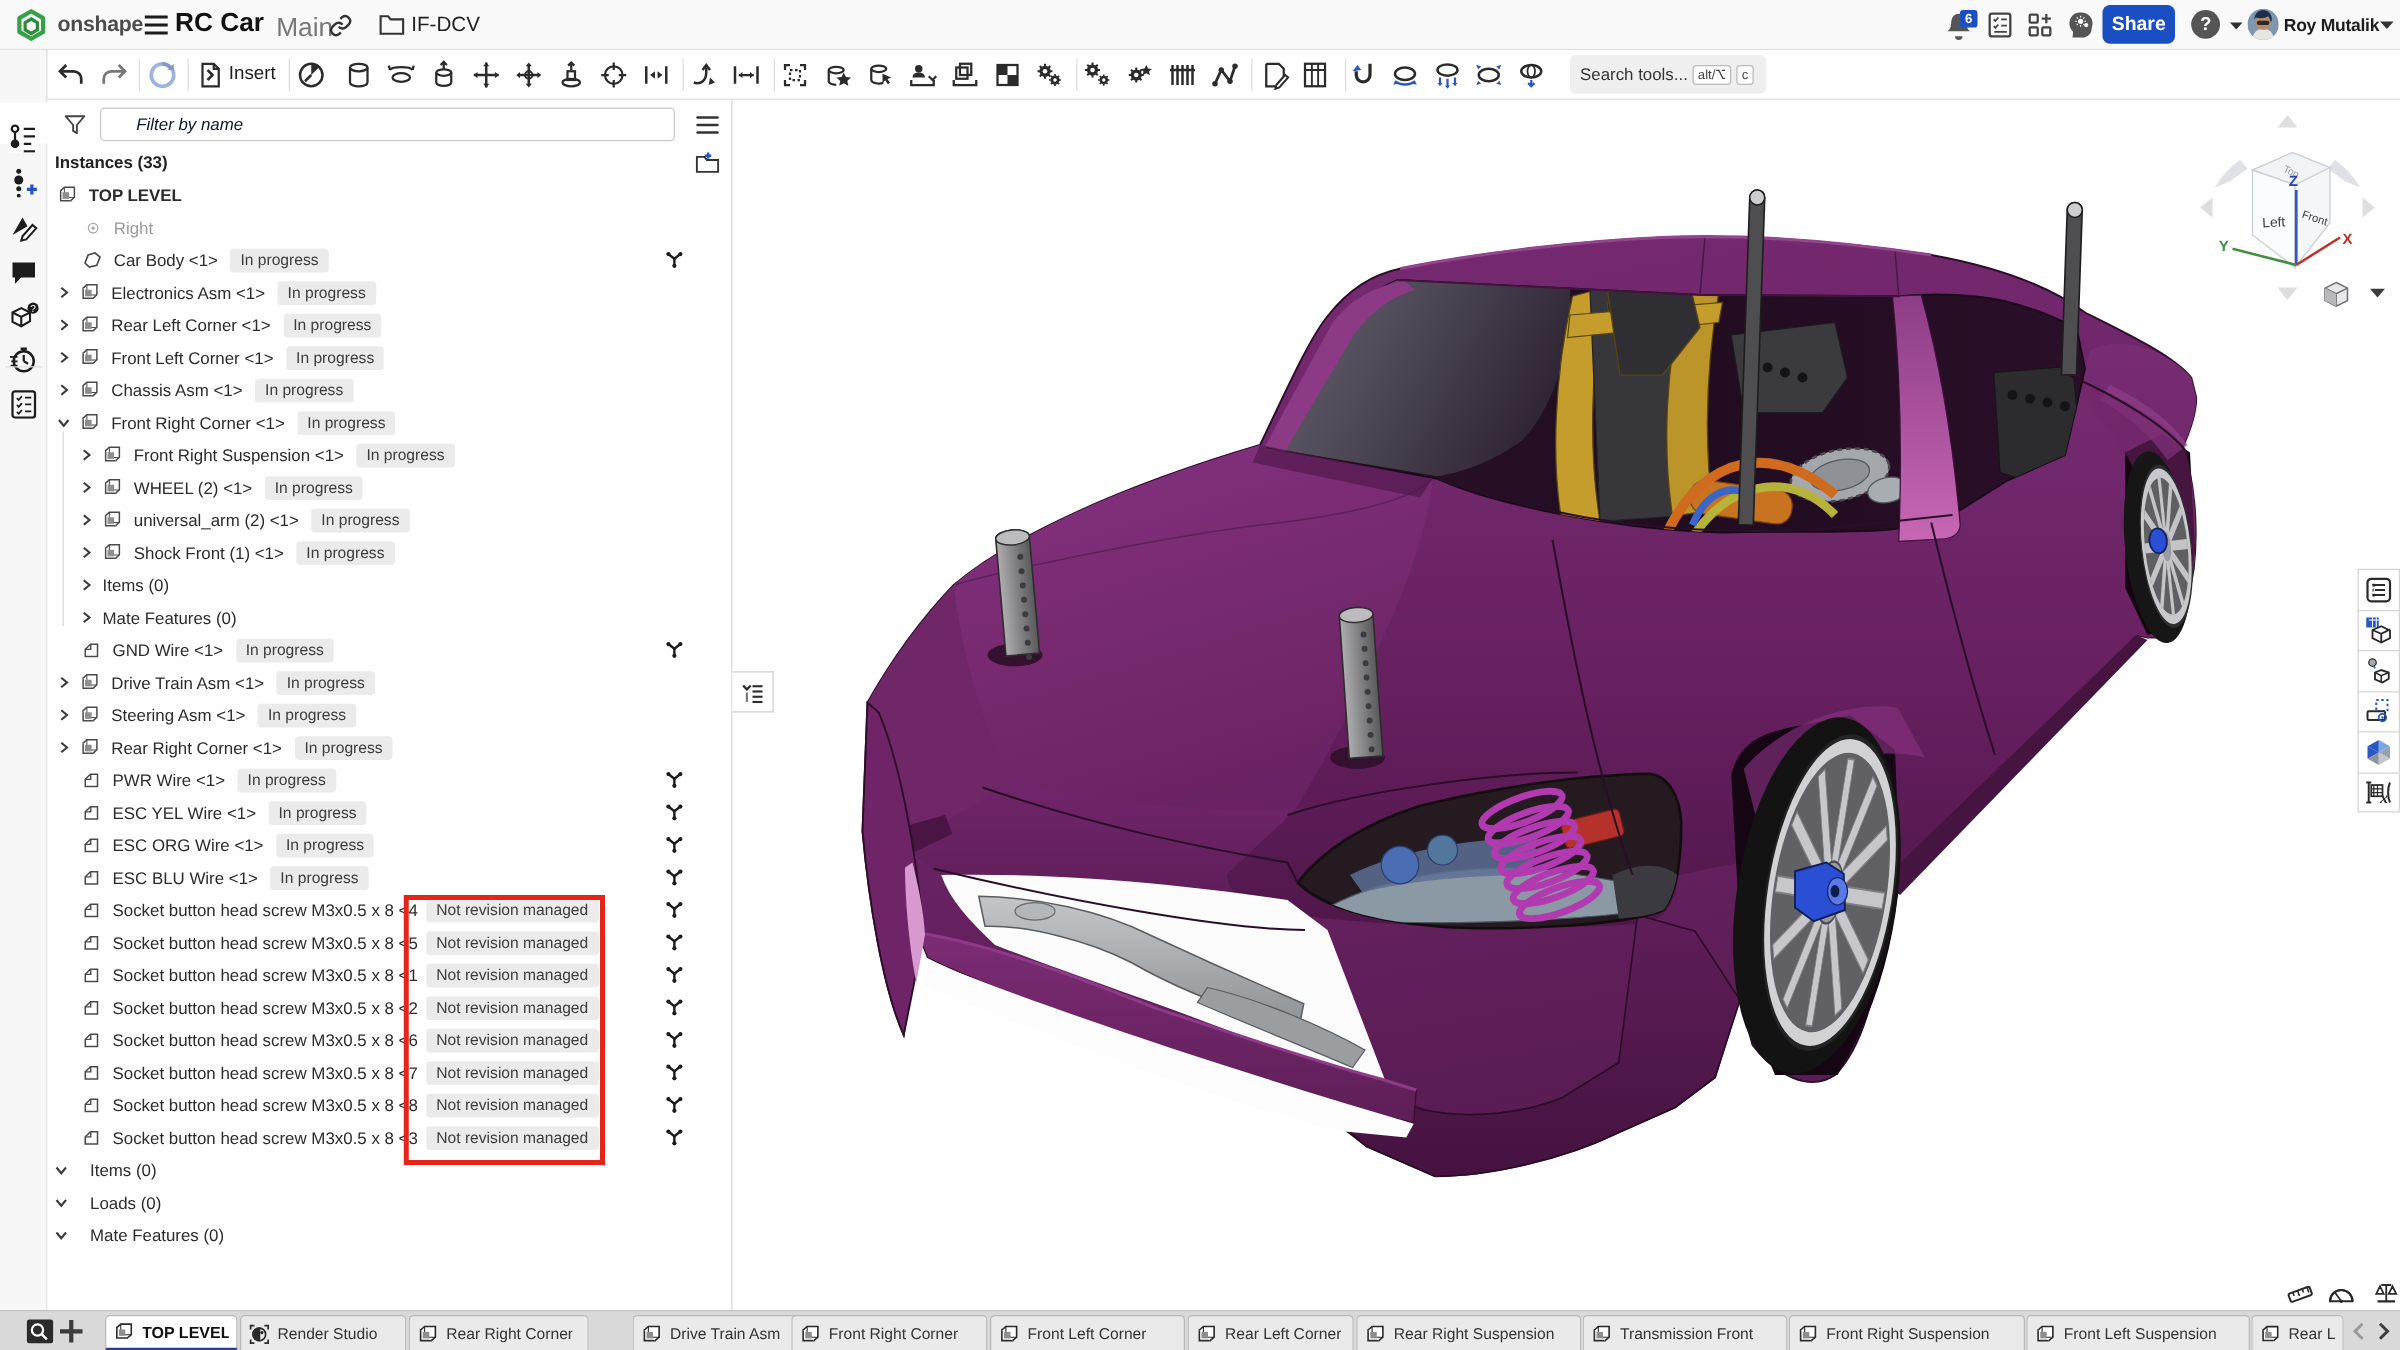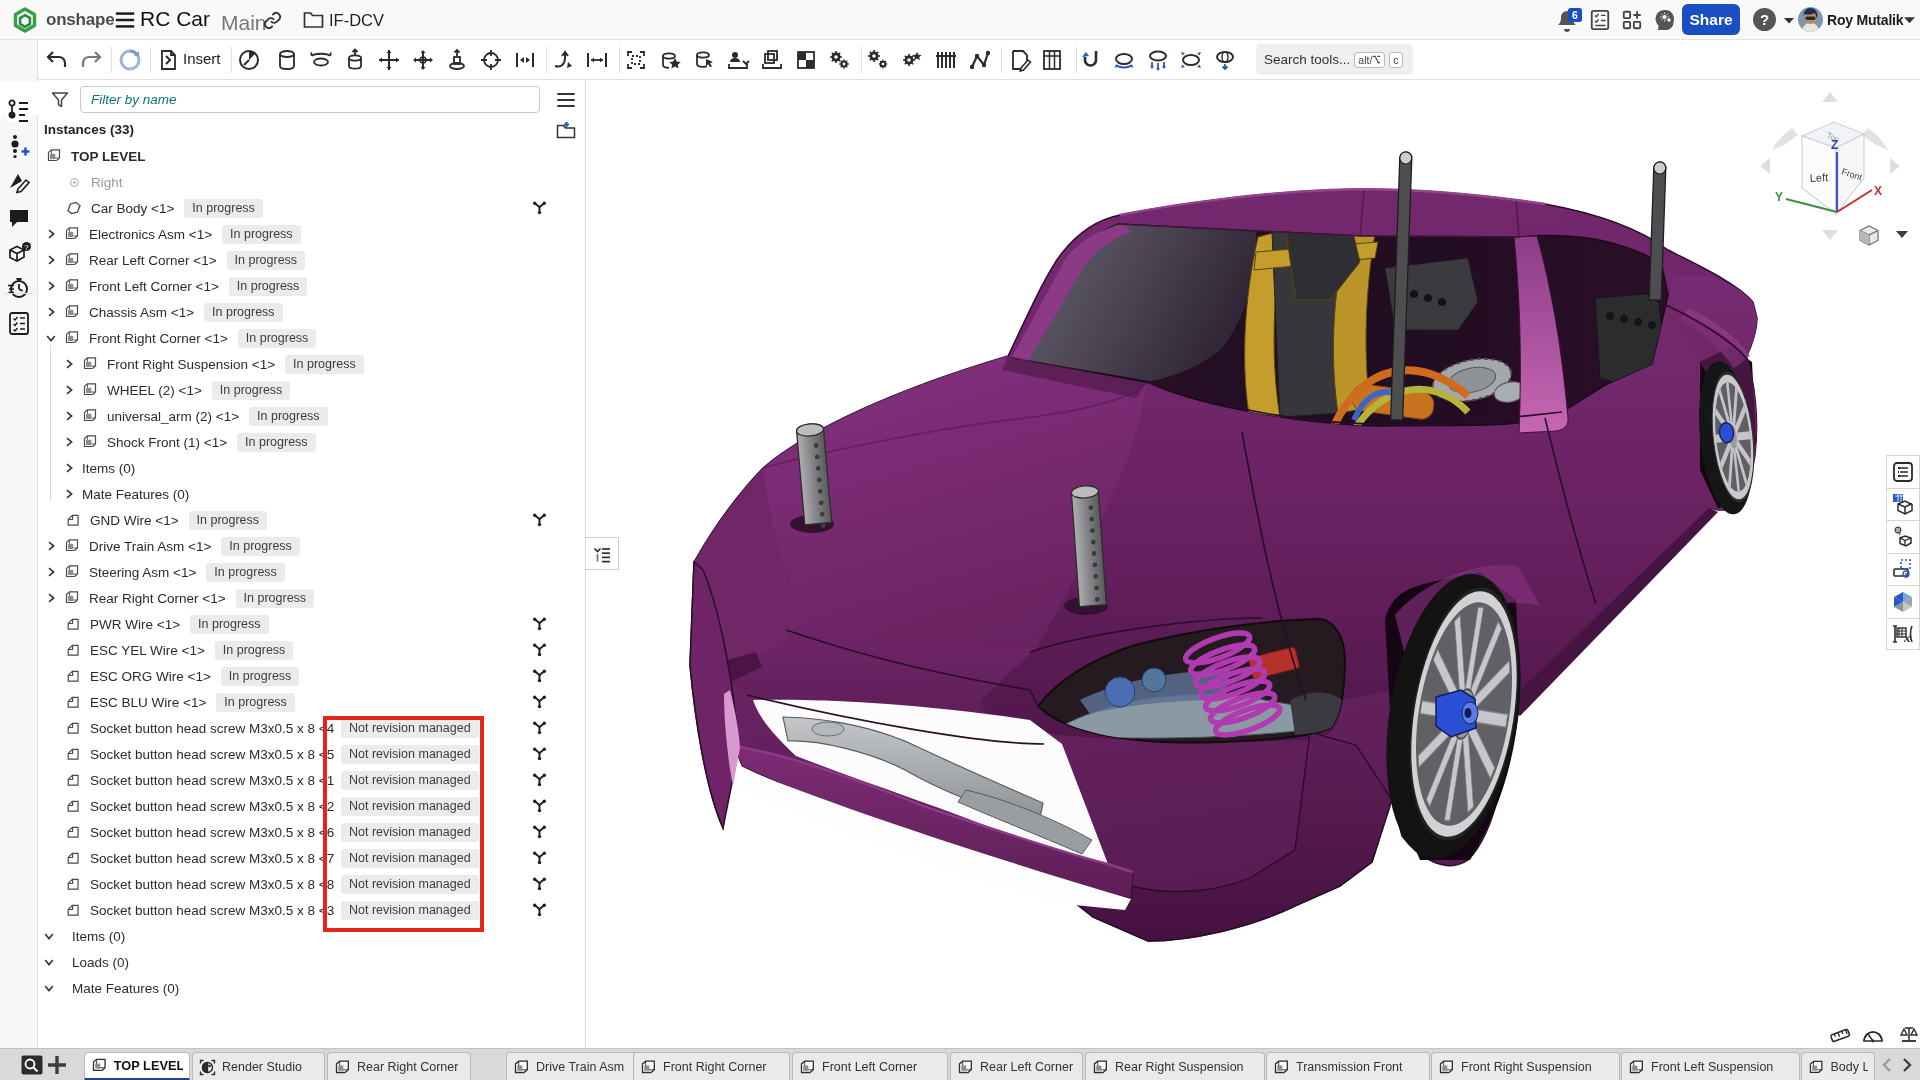--- a/index.html
+++ b/index.html
@@ -13,21 +13,21 @@
 .ticon{position:absolute;top:8px;width:24px;height:24px;display:flex;align-items:center;justify-content:center;}
 .tsep{position:absolute;top:7px;width:1px;height:26px;background:#ddd;}
 #searchtools{position:absolute;left:1256px;top:44px;width:157px;height:31px;white-space:nowrap;background:#efefef;border-radius:5px;display:flex;align-items:center;padding:0 8px;font-size:13.5px;color:#333;}
 .kbd{border:1px solid #bbb;background:#fdfdfd;border-radius:3px;font-size:10.5px;color:#444;padding:1px 3px;margin-left:4px;}
 
 #sidebar{position:absolute;left:0;top:40px;width:38px;height:1008px;background:#f7f7f7;border-right:1px solid #e0e0e0;}
 .sic{position:absolute;left:7px;width:24px;height:24px;}
 
 #panel{position:absolute;left:38px;top:80px;width:548px;height:968px;background:#fff;border-right:1px solid #d9d9d9;}
 #filterrow{position:absolute;left:0;top:6px;width:548px;height:32px;}
-#filterbox{position:absolute;left:42px;top:0;width:460px;height:27px;border:1px solid #c9c9c9;border-radius:4px;font-size:13.5px;font-style:italic;color:#0f766e;display:flex;align-items:center;padding-left:10px;background:#fff;}
+#filterbox{position:absolute;left:42px;top:0;width:460px;height:27px;border:1px solid #c9c9c9;border-radius:4px;font-size:13.5px;font-style:italic;color:#0f172a;display:flex;align-items:center;padding-left:28px;background:#fff;}
 #insthead{position:absolute;left:6px;top:36px;width:540px;height:26px;font-size:13.5px;font-weight:bold;color:#222;display:flex;align-items:center;}
 #tree{position:absolute;left:0;top:63px;width:548px;}
 .row{position:relative;height:26px;display:flex;align-items:center;font-size:13.5px;color:#2b2b2b;white-space:nowrap;}
 .badge{margin-left:10px;background:#ebebeb;color:#3c3c3c;border-radius:3px;padding:2.5px 8px;font-size:12.5px;text-align:center;}
 .caret{width:10px;height:10px;flex:none;margin-right:8px;}
 .tico{width:16px;height:16px;flex:none;margin-right:9px;}
 .mc{position:absolute;left:494px;top:5px;width:15px;height:15px;}
 .gray{color:#9a9a9a;}
 #redbox{position:absolute;left:285px;top:636px;width:161px;height:216px;border:4px solid #e5251a;}
 #ptoggle{position:absolute;left:586px;top:537px;width:33px;height:33px;background:#fff;border:1px solid #cfcfcf;border-left:none;z-index:5;display:flex;align-items:center;justify-content:center;}
@@ -307,21 +307,21 @@
 <path d="M13 8.2l4.9 2.85v5.9L13 19.8l-4.9-2.85v-5.9z" fill="none" stroke="#2c8a3c" stroke-width="2.6"></path>
 </svg>
       <span style="position:absolute;left:46px;top:10px;font-size:17px;color:#4c4c4c;font-weight:bold;letter-spacing:-0.2px">onshape</span>
 <svg style="position:absolute;left:114px;top:9px" width="22" height="22" viewBox="0 0 24 24">
         <g stroke="#1c1c1c" stroke-width="2.7">
           <line x1="2" y1="5" x2="22" y2="5"></line>
           <line x1="2" y1="12" x2="22" y2="12"></line>
           <line x1="2" y1="19" x2="22" y2="19"></line>
         </g>
       </svg>
-    <span style="position:absolute;left:140px;top:7px;font-size:21px;font-weight:normal;color:#111">RC Car</span>
+    <span style="position:absolute;left:140px;top:7px;font-size:21px;font-weight:bold;color:#111">RC Car</span>
     <span style="position:absolute;left:221px;top:11px;font-size:21px;color:#777">Main</span>
       <div class="tb" style="left:263px">
 <svg width="19" height="19" viewBox="0 0 24 24" fill="none" stroke="#333" stroke-width="2.4">
           <path d="M10 13a5 5 0 007.5.5l3-3a5 5 0 00-7-7l-1.7 1.7"></path>
           <path d="M14 11a5 5 0 00-7.5-.5l-3 3a5 5 0 007 7l1.7-1.7"></path>
         </svg>
 <svg width="21" height="18" viewBox="0 0 21 18" style="margin-left:21px">
           <path d="M1.5 2h6l2 2.5h10V16h-18z" fill="none" stroke="#333" stroke-width="1.7"></path>
         </svg>
 <span style="font-size:16.5px;color:#222;margin-left:5px">IF-DCV</span>
@@ -1231,21 +1231,21 @@
         </svg>
         <span style="overflow:hidden;white-space:nowrap">Front Left Suspension</span>
       </div>
       <div class="tab" style="left:1801px;width:74px">
         <svg width="17" height="17" viewBox="0 0 17 17">
           <path d="M2.5 5h8.5v8.5H2.5z" fill="#fff" stroke="#2b2b2b" stroke-width="1.3"></path>
           <path d="M2.5 5l3.2-2.8h8.6v8.5L11 13.5" fill="#fff" stroke="#2b2b2b" stroke-width="1.3"></path>
           <path d="M5.7 2.2v8.6h8.6" fill="none" stroke="#2b2b2b" stroke-width="0.9"></path>
           <rect x="4.2" y="6.5" width="5.2" height="5.2" fill="#8e8e8e"></rect>
         </svg>
-        <span style="overflow:hidden;white-space:nowrap">Body L</span>
+        <span style="overflow:hidden;white-space:nowrap">Rear L</span>
       </div>
       <svg class="bic" style="left:20px" width="24" height="22" viewBox="0 0 24 22">
         <rect x="1.5" y="1.5" width="21" height="19" rx="2" fill="#2b2b2b"></rect>
         <circle cx="10" cy="10" r="4.5" fill="none" stroke="#fff" stroke-width="1.8"></circle>
         <path d="M13.5 13.5l4 4" stroke="#fff" stroke-width="2"></path>
       </svg>
       <svg class="bic" style="left:46px" width="22" height="22" viewBox="0 0 22 22">
         <path d="M11 2v18M2 11h18" stroke="#3c3c3c" stroke-width="3.4"></path>
       </svg>
       <svg class="bic" style="left:1879px;top:8px" width="16" height="16" viewBox="0 0 16 16">

